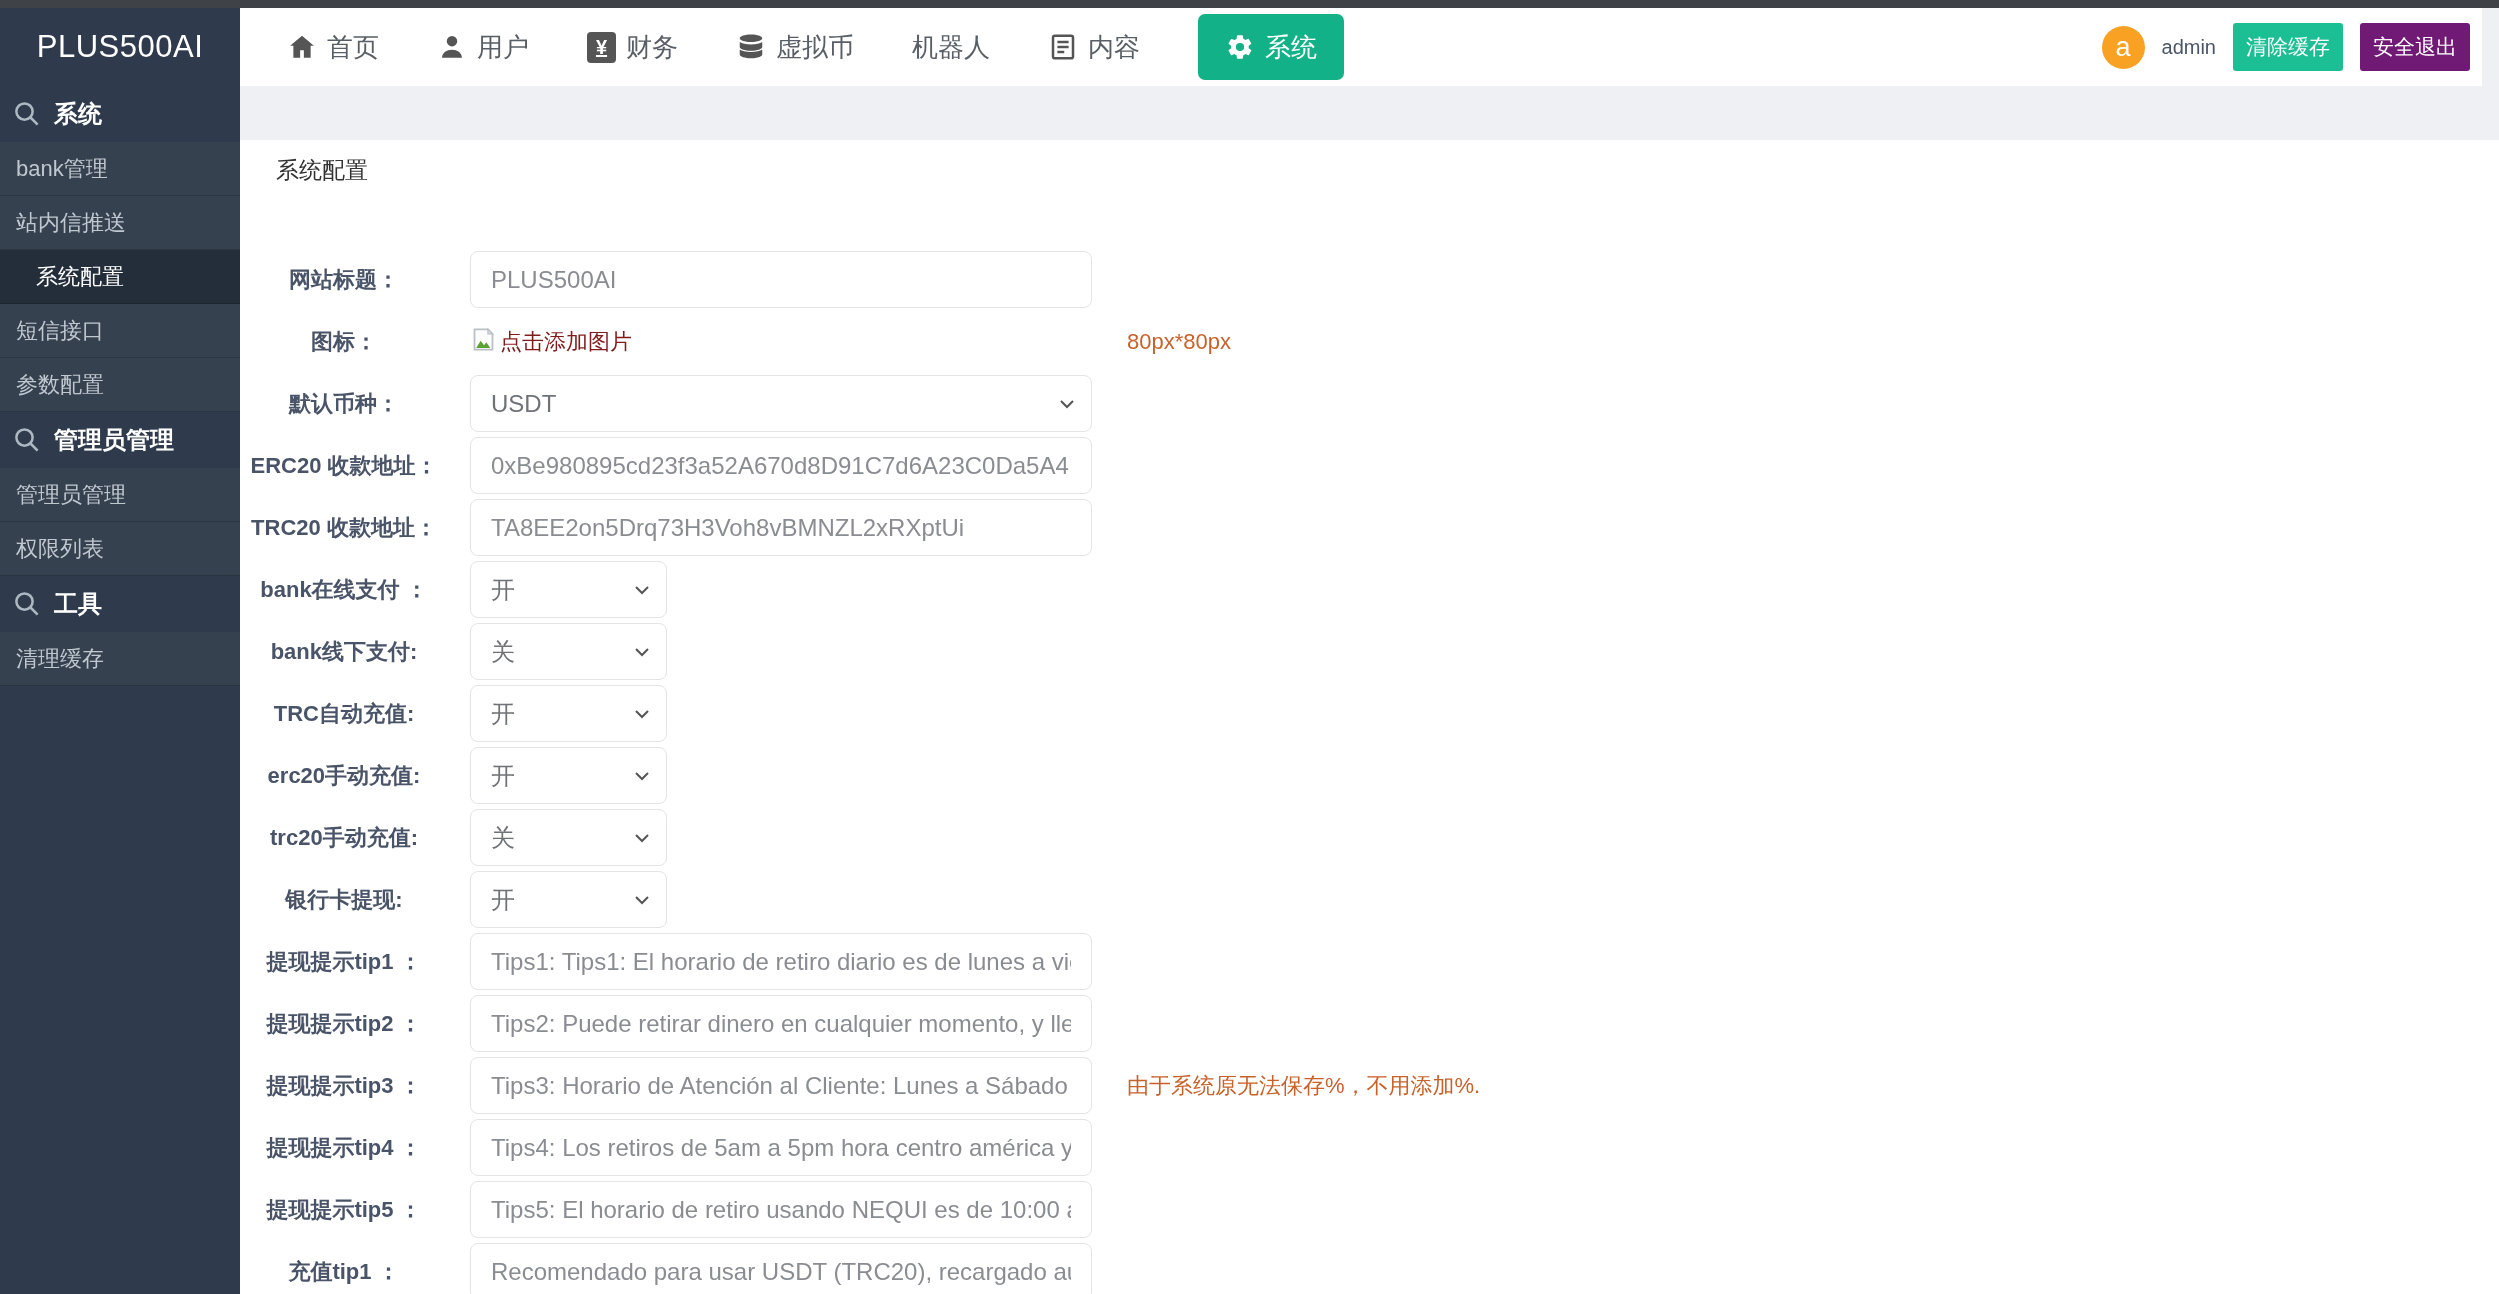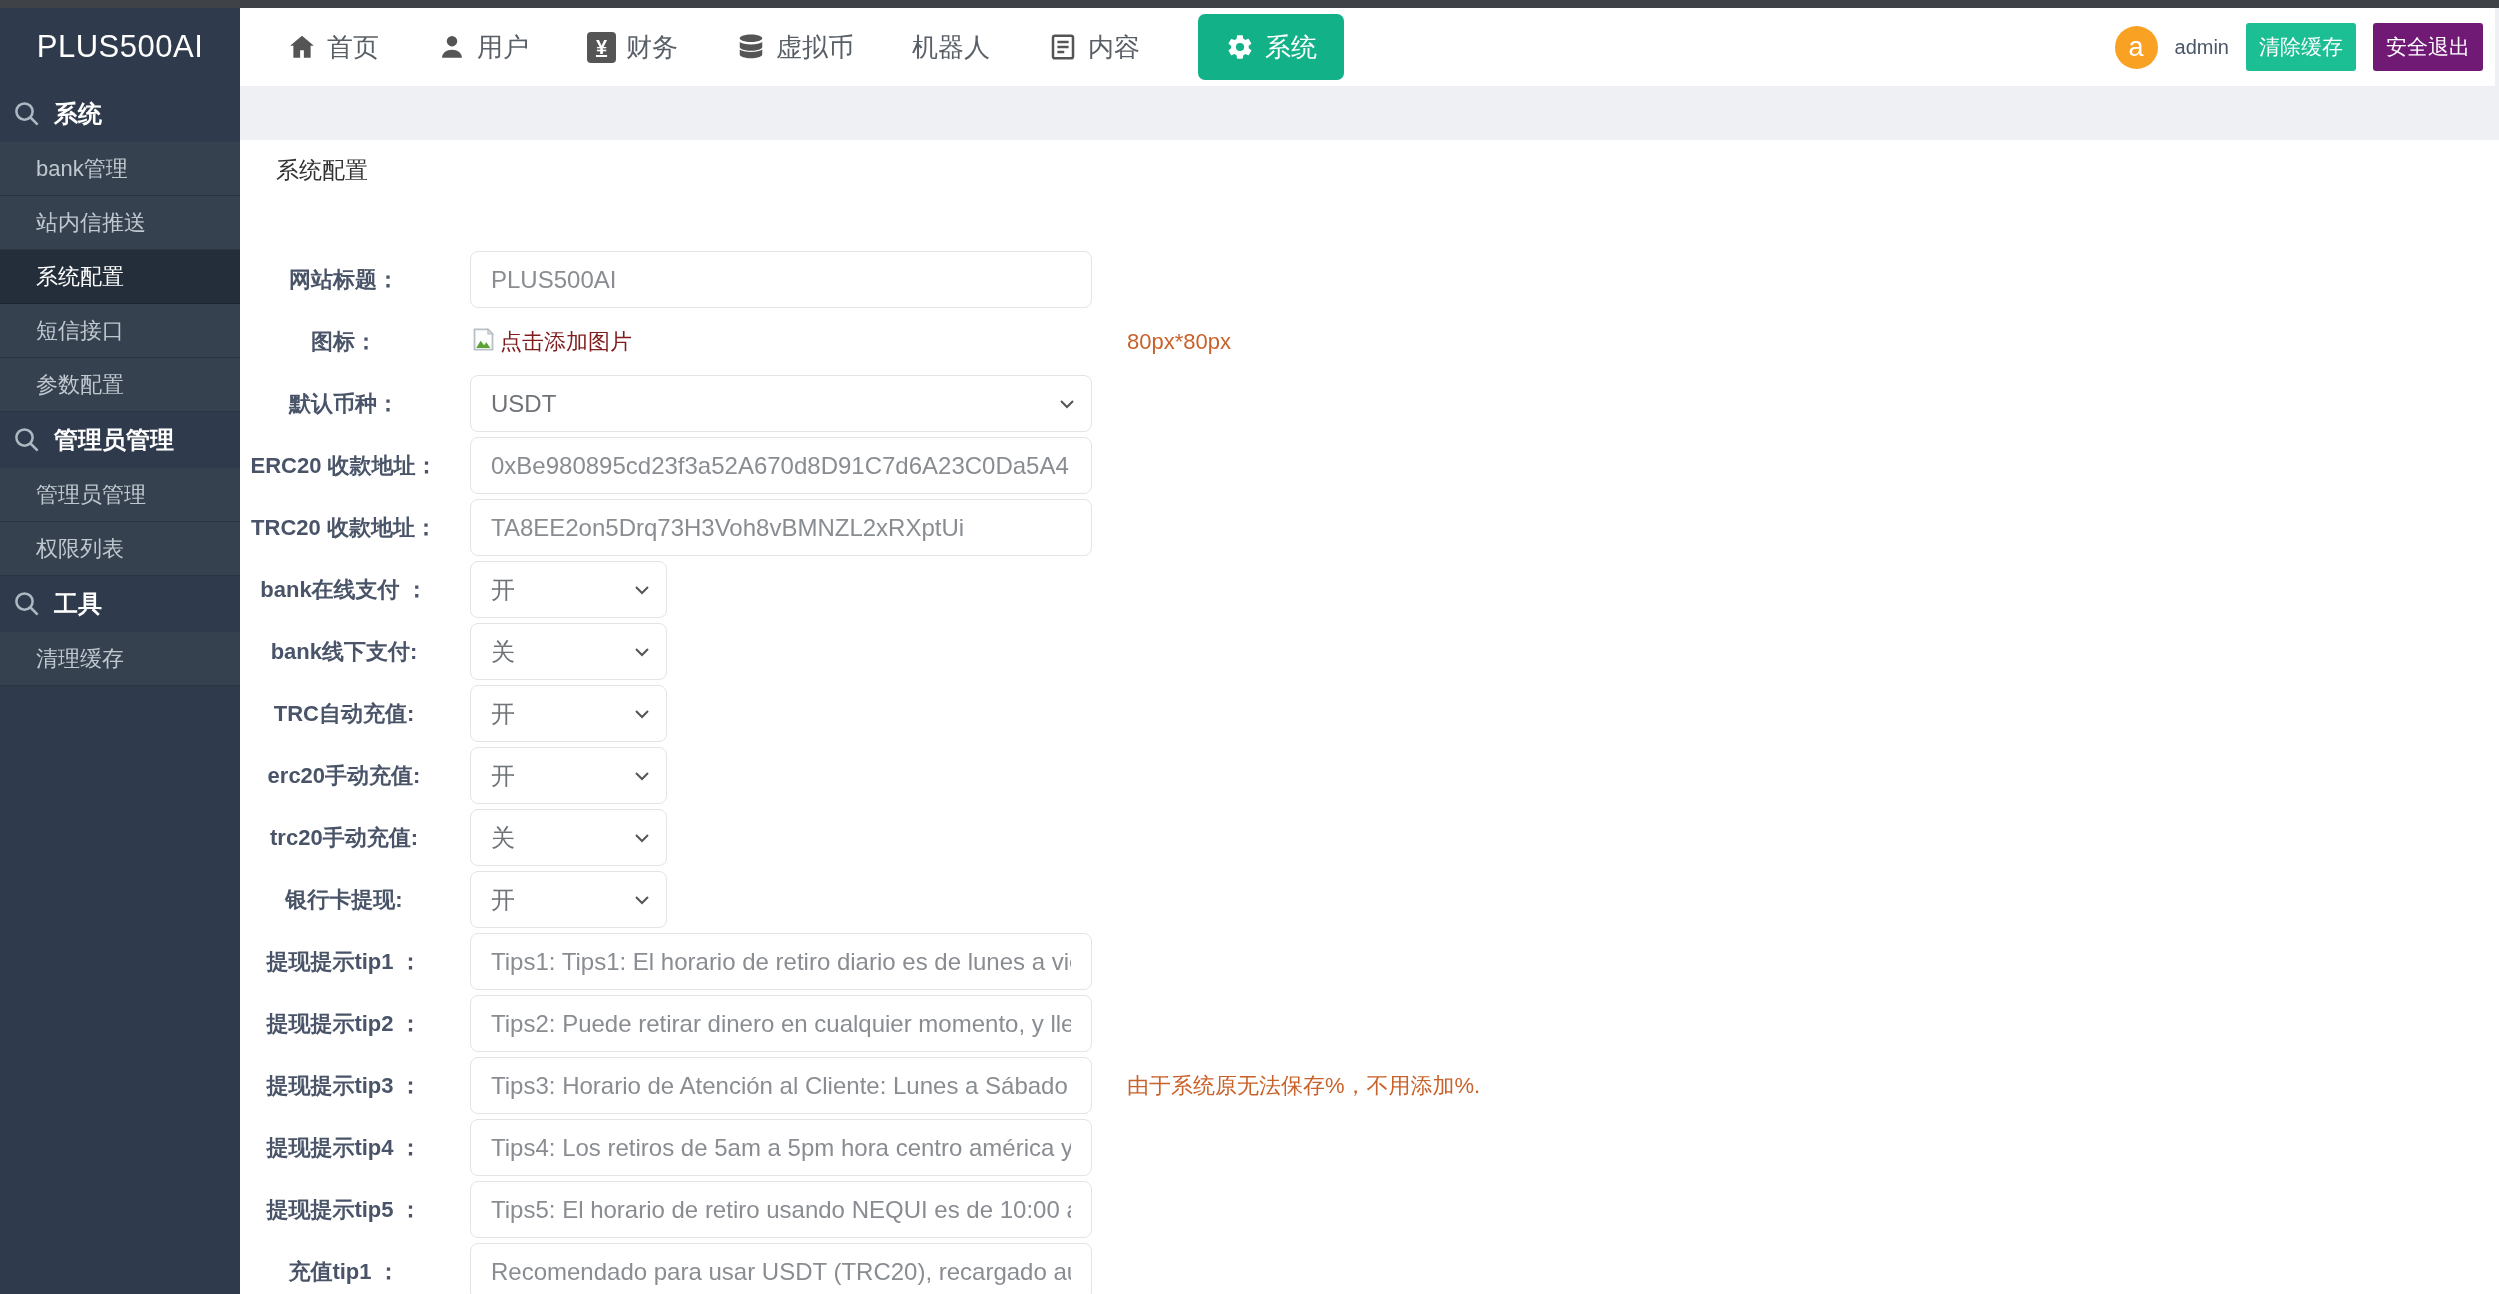--- a/index.html
+++ b/index.html
@@ -21,29 +21,29 @@
     height:78px; display:flex; align-items:center; justify-content:center;
     color:#fff; font-size:31px; letter-spacing:0.5px;
   }
   .side-header {
     height:56px; display:flex; align-items:center; gap:12px;
     padding-left:12px; color:#fff; font-weight:bold; font-size:24px;
   }
   .side-header .sicon { width:30px; height:30px; color:#aeb8c2; display:flex; align-items:center; }
   .side-item {
     height:54px; display:flex; align-items:center;
-    padding-left:36px; font-size:22px; color:#bfc7cf;
+    padding-left:16px; font-size:22px; color:#bfc7cf;
     background:#35414f; border-bottom:1px solid rgba(0,0,0,0.18);
     cursor:pointer;
   }
   .side-item.active { background:#242e3a; color:#ffffff; padding-left:36px; }
 
   
   #topnav {
-    position:absolute; top:8px; left:240px; right:4px; height:78px;
+    position:absolute; top:8px; left:240px; right:17px; height:78px;
     background:#ffffff; display:flex; align-items:center; padding-left:47px; z-index:10;
   }
   .nav-item {
     display:flex; align-items:center; gap:10px; margin-right:58px;
     font-size:26px; color:#595f66; cursor:pointer; white-space:nowrap;
   }
   .nav-item .nicon { width:30px; height:30px; display:flex; align-items:center; justify-content:center; }
   .nav-item .nicon svg { display:block; }
   .money-badge {
     width:29px; height:31px; background:#555; border-radius:4px;

